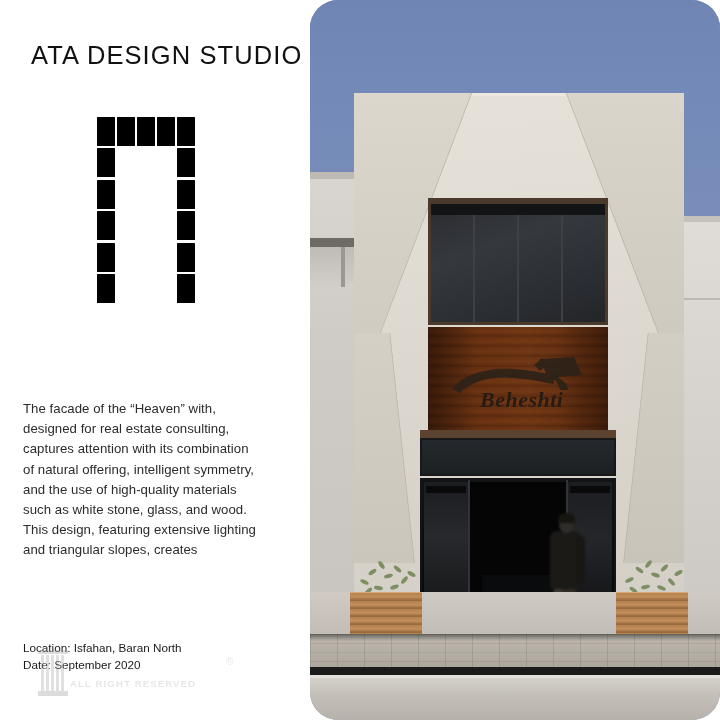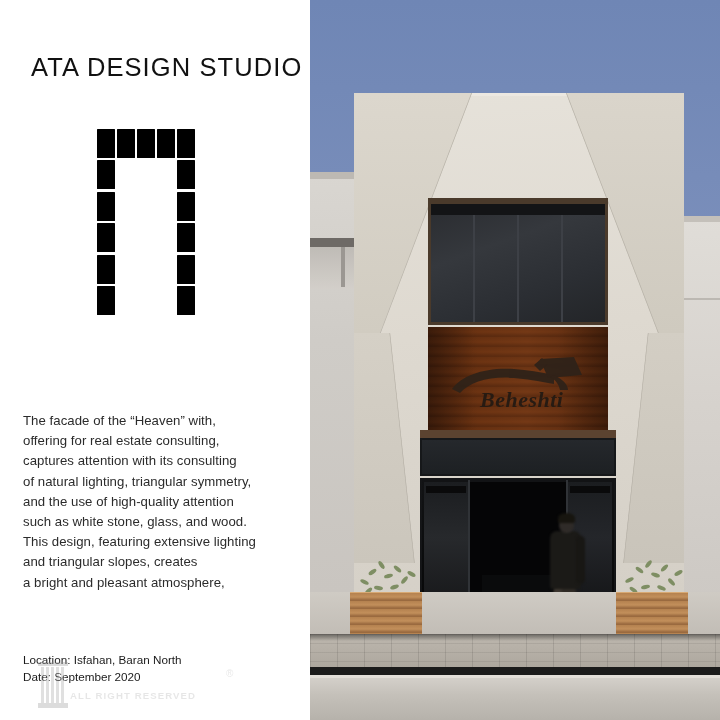--- a/index.html
+++ b/index.html
@@ -17,21 +17,21 @@
     width: 720px;
     height: 720px;
     overflow: hidden;
     background: #ffffff;
   }
 
   
   .info-panel {
     position: absolute;
     left: 0;
-    top: 12px;
+    top: 0;
     width: 310px;
     height: 580px;
     background: #ffffff;
     box-sizing: border-box;
   }
 
   .studio-title {
     position: absolute;
     left: 31px;
     top: 41px;
@@ -165,20 +165,21 @@
 
   
   .photo {
     position: absolute;
     left: 310px;
     top: 0;
     width: 410px;
     height: 720px;
     overflow: hidden;
     background: #7186b4;
+    border-radius: 28px;
   }
 
   
   .sky {
     position: absolute; left: 0; top: 0;
     width: 410px; height: 440px;
     background: linear-gradient(180deg, #6f86b5 0%, #7b8fbb 60%, #8396bf 100%);
   }
 
   
@@ -529,28 +530,27 @@
       <div class="logo-cell"></div>
       <div class="logo-cell off"></div>
       <div class="logo-cell off"></div>
       <div class="logo-cell off"></div>
       <div class="logo-cell"></div>
     </div>
 
 
     <div class="description">
       <span class="line">The facade of the “Heaven” with,</span>
-      <span class="line">offering for real estate consulting,</span>
-      <span class="line">captures attention with its consulting</span>
-      <span class="line">of natural lighting, triangular symmetry,</span>
-      <span class="line">and the use of high-quality attention</span>
+      <span class="line">designed for real estate consulting,</span>
+      <span class="line">captures attention with its combination</span>
+      <span class="line">of natural offering, intelligent symmetry,</span>
+      <span class="line">and the use of high-quality materials</span>
       <span class="line">such as white stone, glass, and wood.</span>
       <span class="line">This design, featuring extensive lighting</span>
       <span class="line">and triangular slopes, creates</span>
-      <span class="line">a bright and pleasant atmosphere,</span>
     </div>
 
     <div class="meta-block">
       <span class="meta-line">Location: Isfahan, Baran North</span>
       <span class="meta-line">Date: September 2020</span>
     </div>
 
     <div class="watermark">
       <div class="wm-col">
         <div class="cap"></div>

